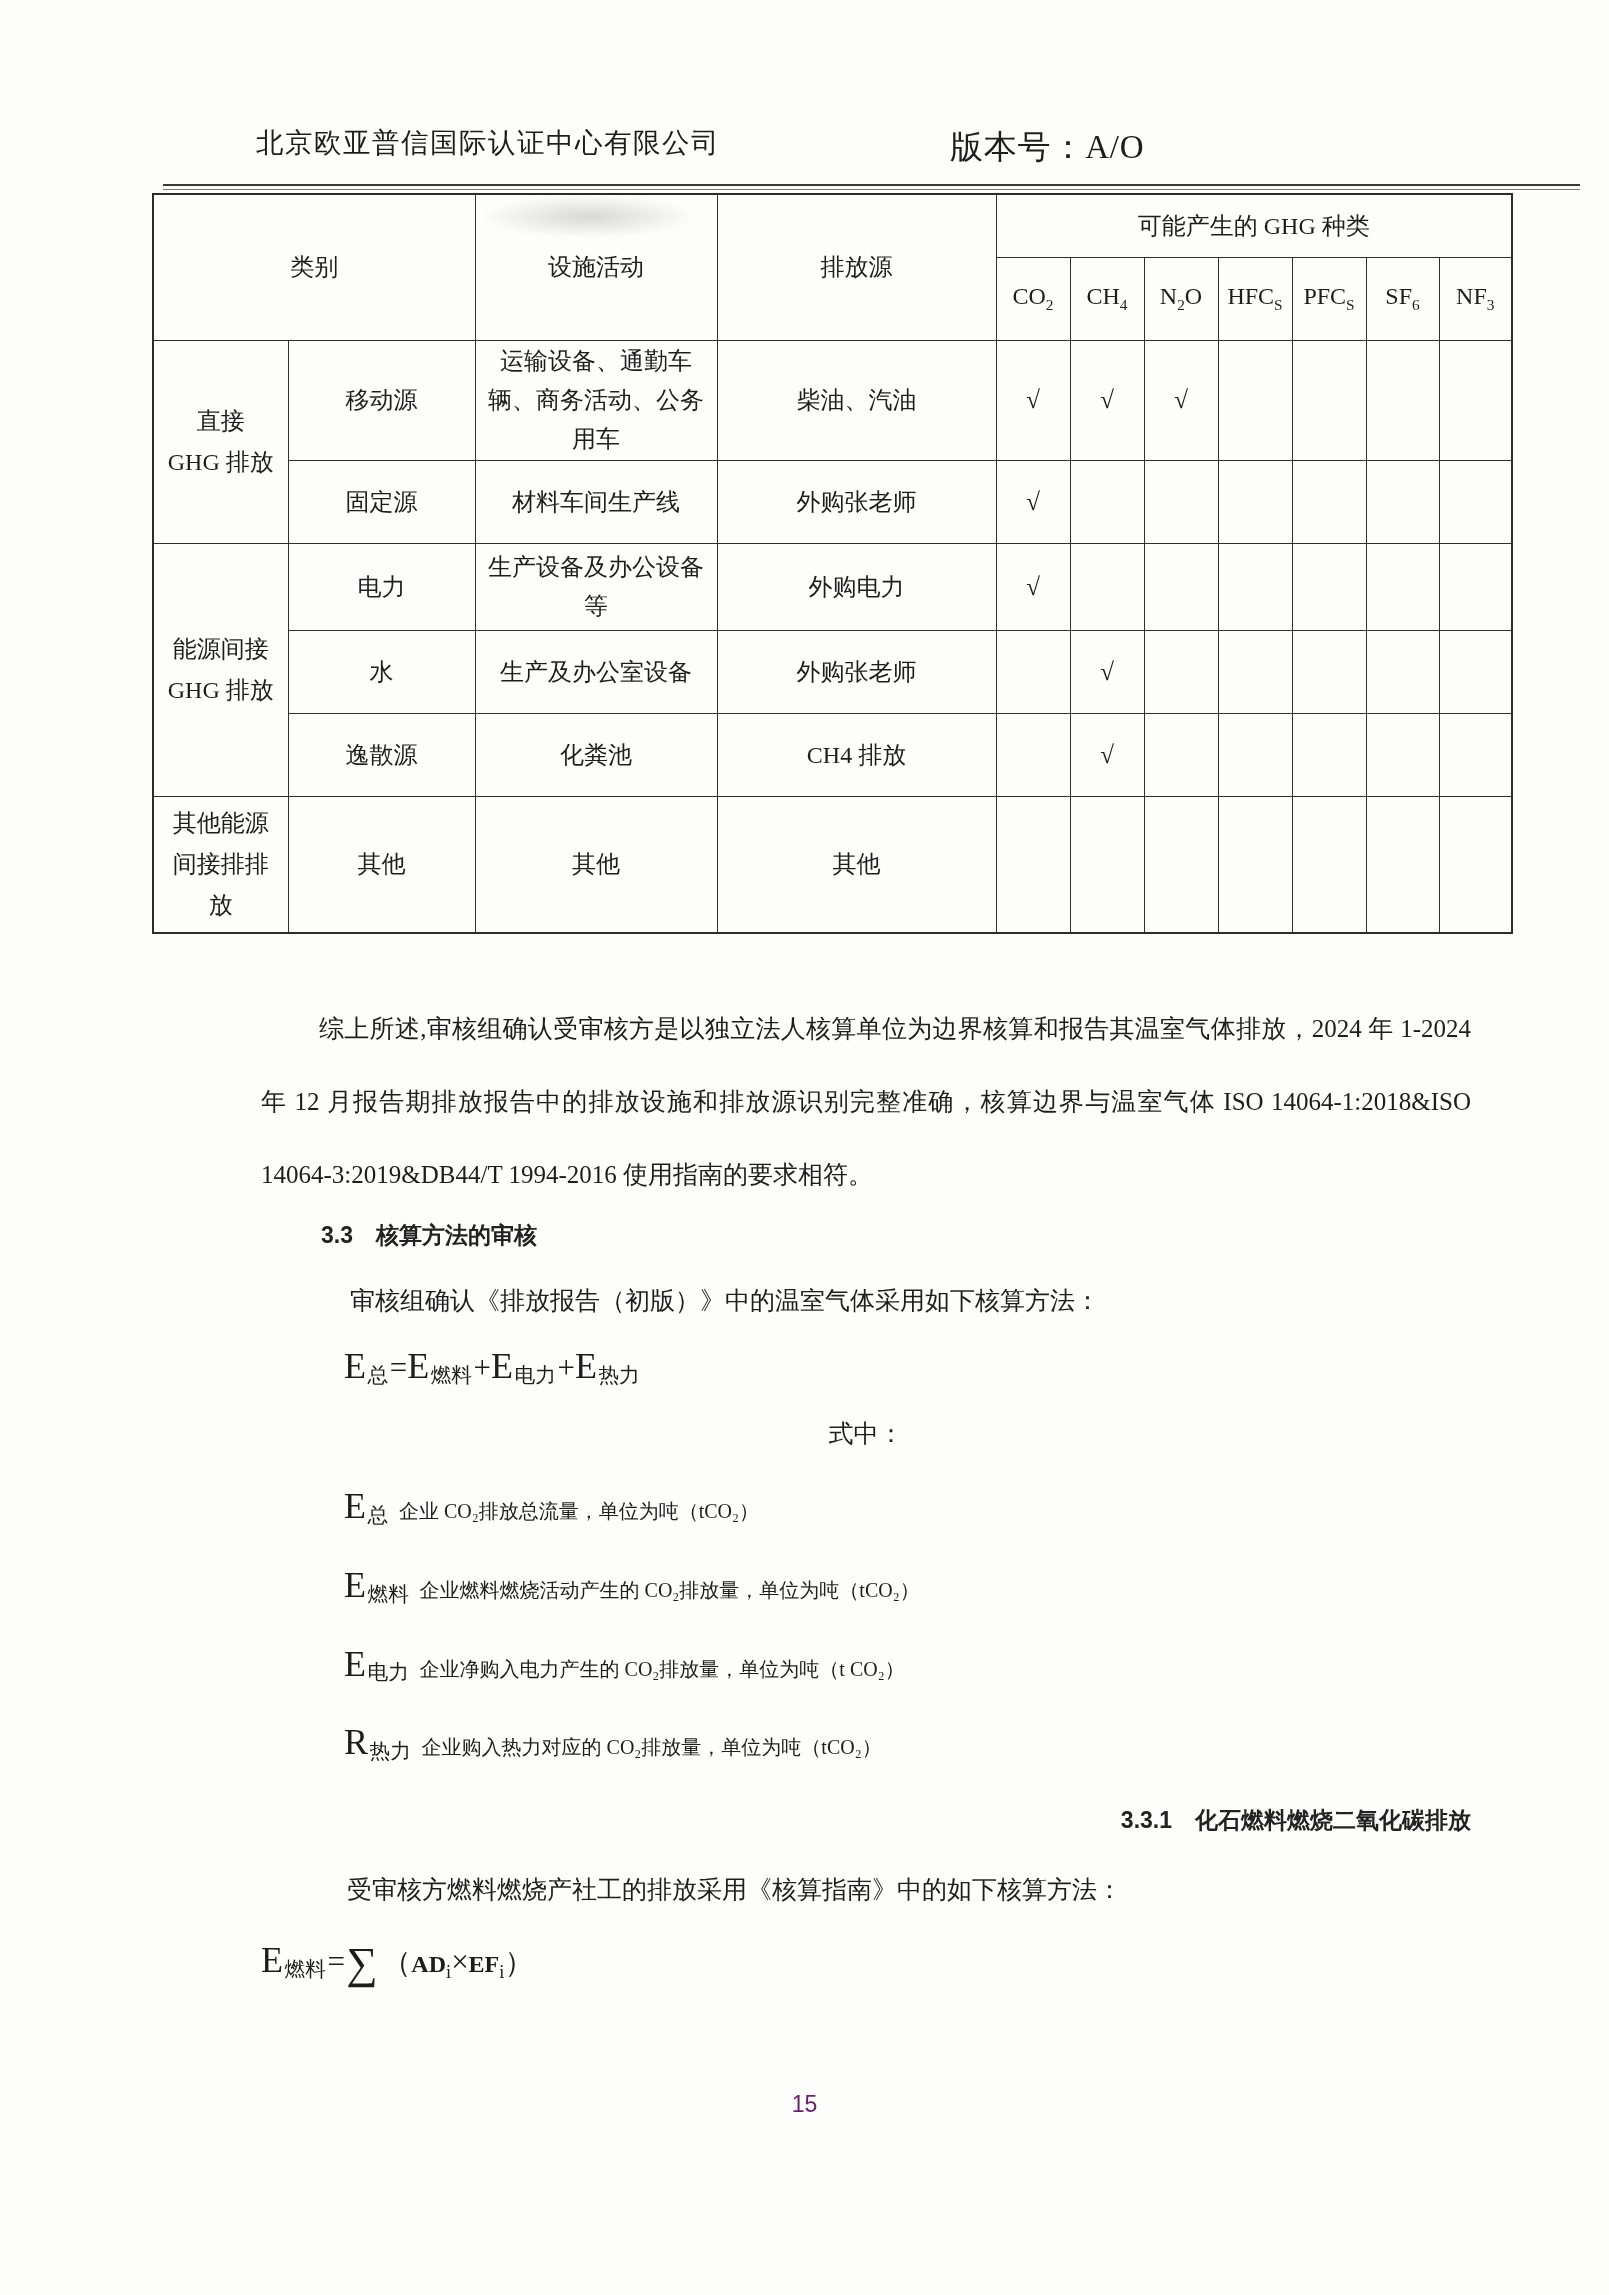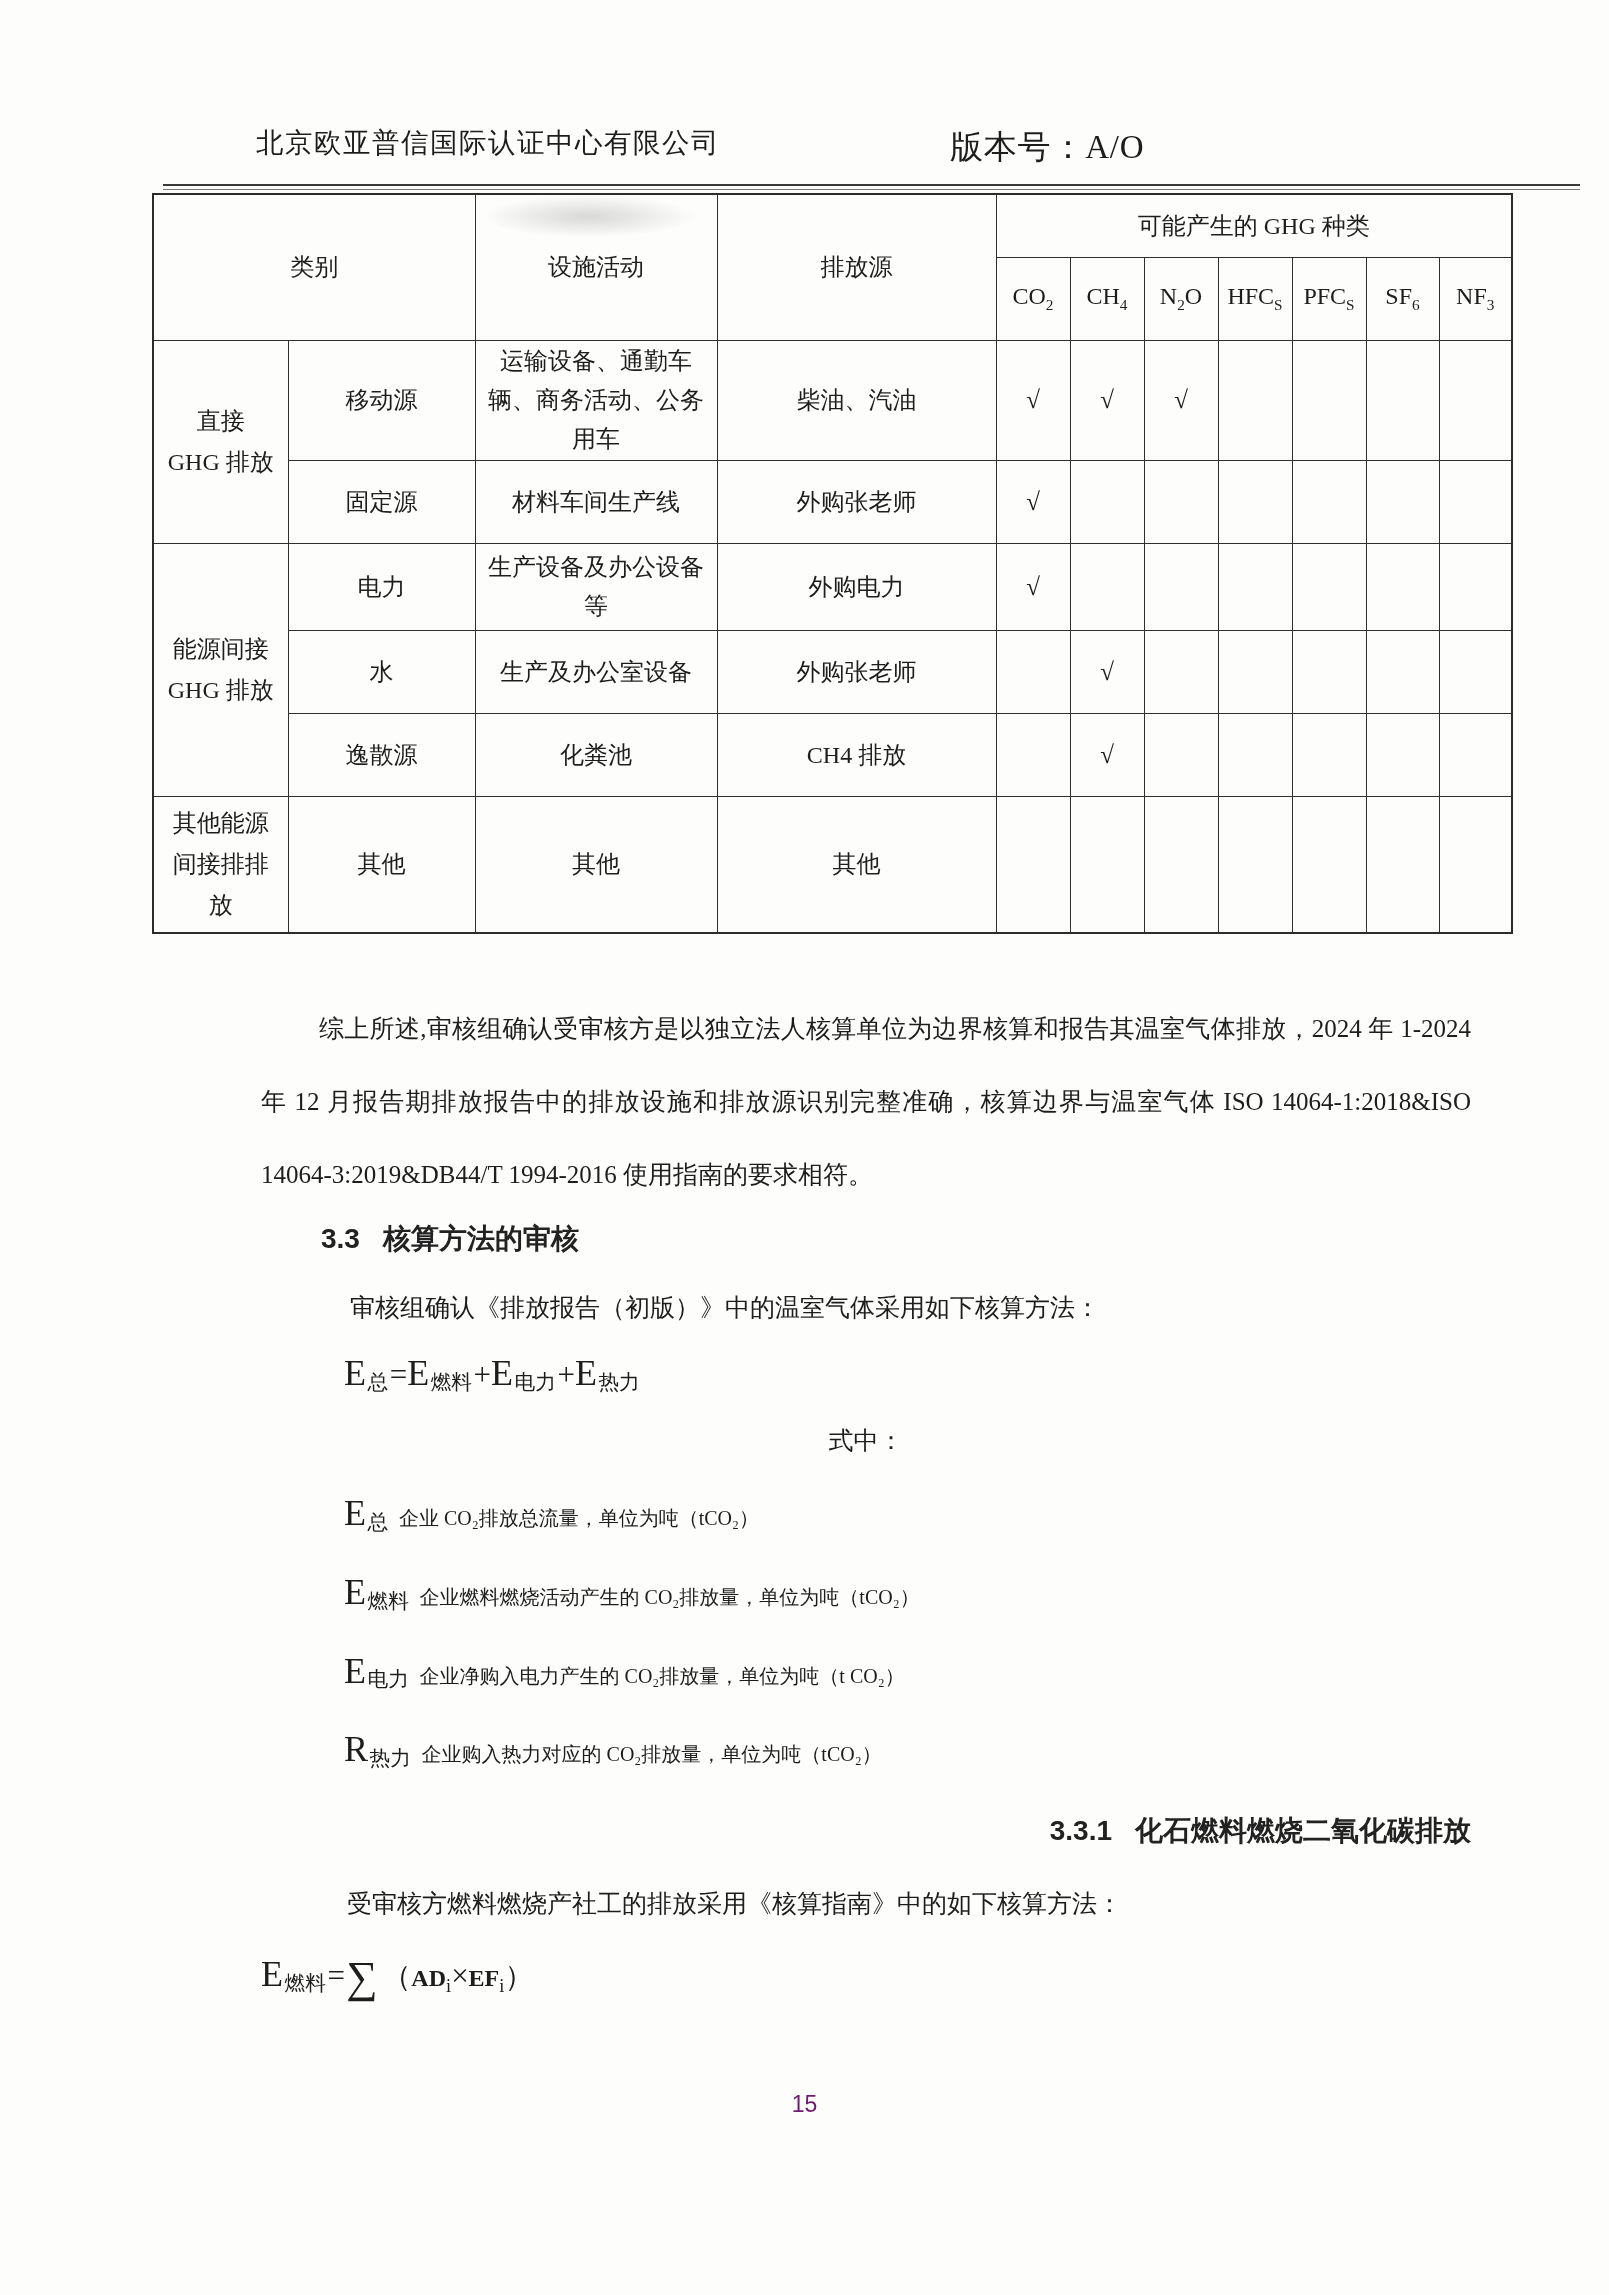--- a/index.html
+++ b/index.html
@@ -38,21 +38,21 @@
   tr.r1 { height:104px; } tr.r2 { height:83px; } tr.r3 { height:87px; }
   tr.r4 { height:83px; } tr.r5 { height:83px; } tr.r6 { height:136px; }
   .group-cell { white-space:pre-line; line-height:1.7; }
   .facility-cell { line-height:1.62; }
   .check-cell { font-size:25px; }
 
   
   .content { position:absolute; left:253px; top:992px; width:1210px; font-size:25px;margin-left:8px; }
   .p-summary { margin:0; text-align:justify; text-indent:58px; line-height:73px; }
   .sec-heading { margin:9.2px 0 0 60px; font-family:"Liberation Sans", sans-serif;
-    font-weight:bold; font-size:28px; color:#222; }
+    font-weight:bold; font-size:23px; color:#222; }
   .sec-heading .sec-title { margin-left:23px; }
   .sec-heading-2 { margin:40px 0 0 57px;text-align:right; }
   .p-method { margin:31px 0 0 89px; line-height:37px; }
   .p-fuel   { margin:35px 0 0 86px; line-height:37px; }
 
   .formula { margin:23px 0 0 83px; line-height:49px; white-space:nowrap; }
   .formula-fuel { margin:23px 0 0 0; line-height:58px; }
   .f-big { font-size:36px; }
   .f-sub { font-size:20.7px; vertical-align:-3.8px; margin:0 1.5px; }
   .f-op  { font-size:31px; }

